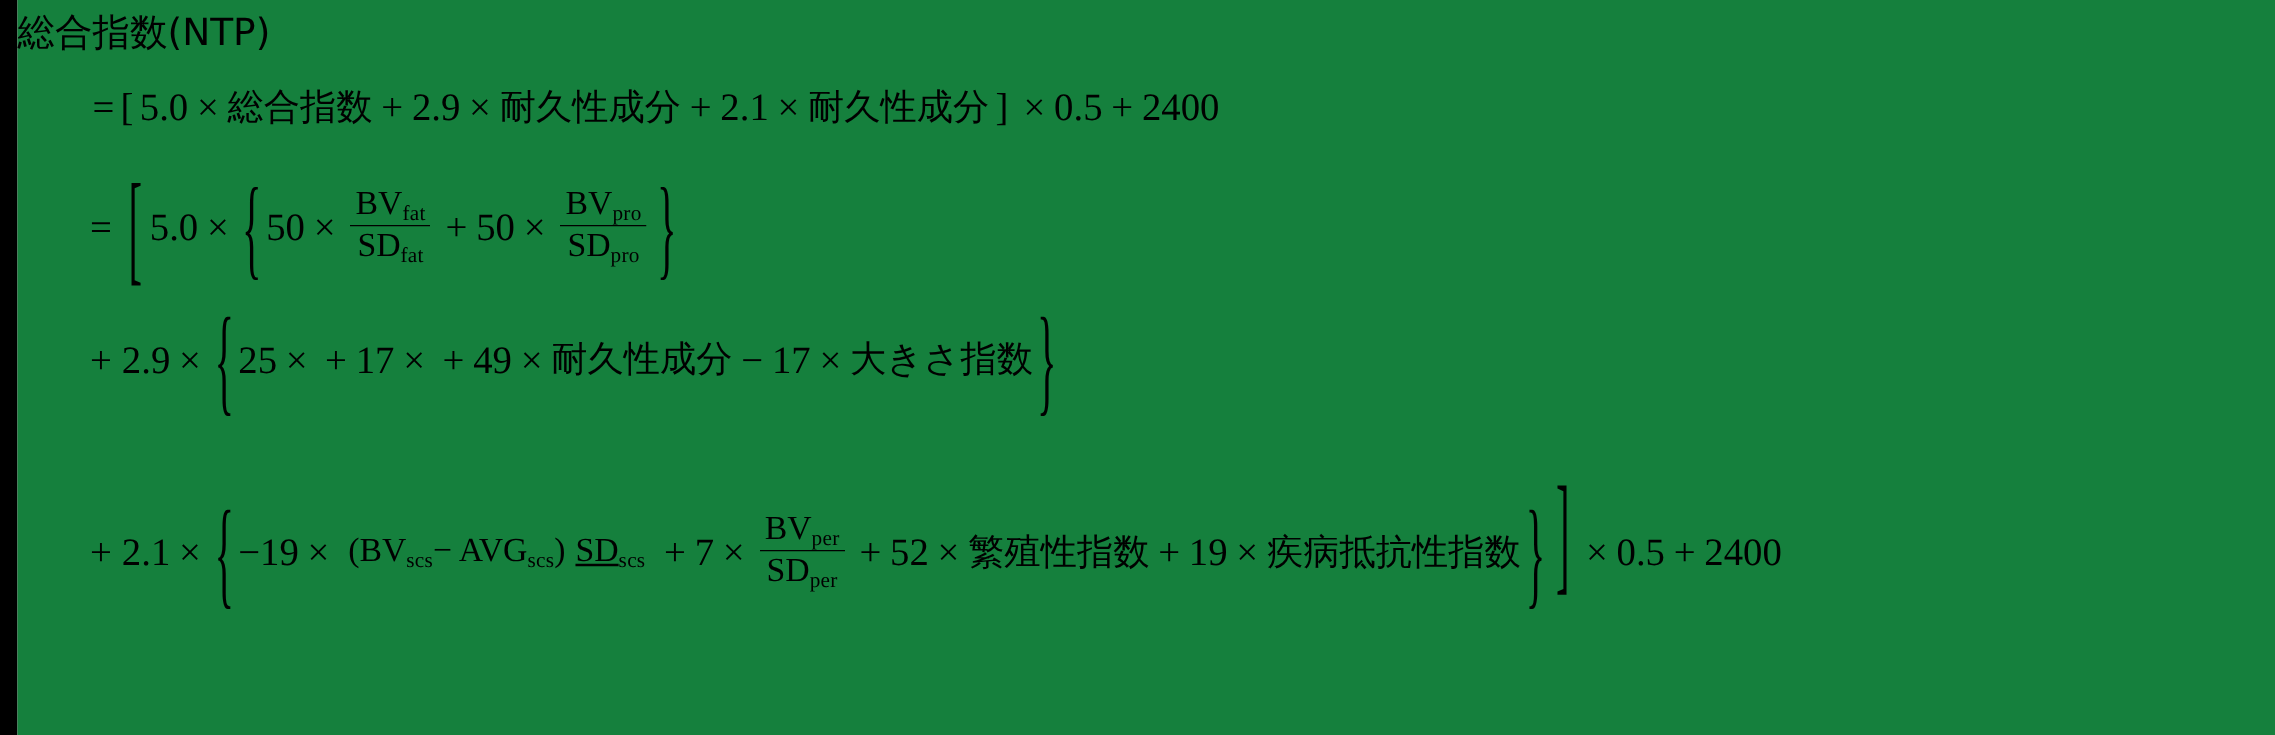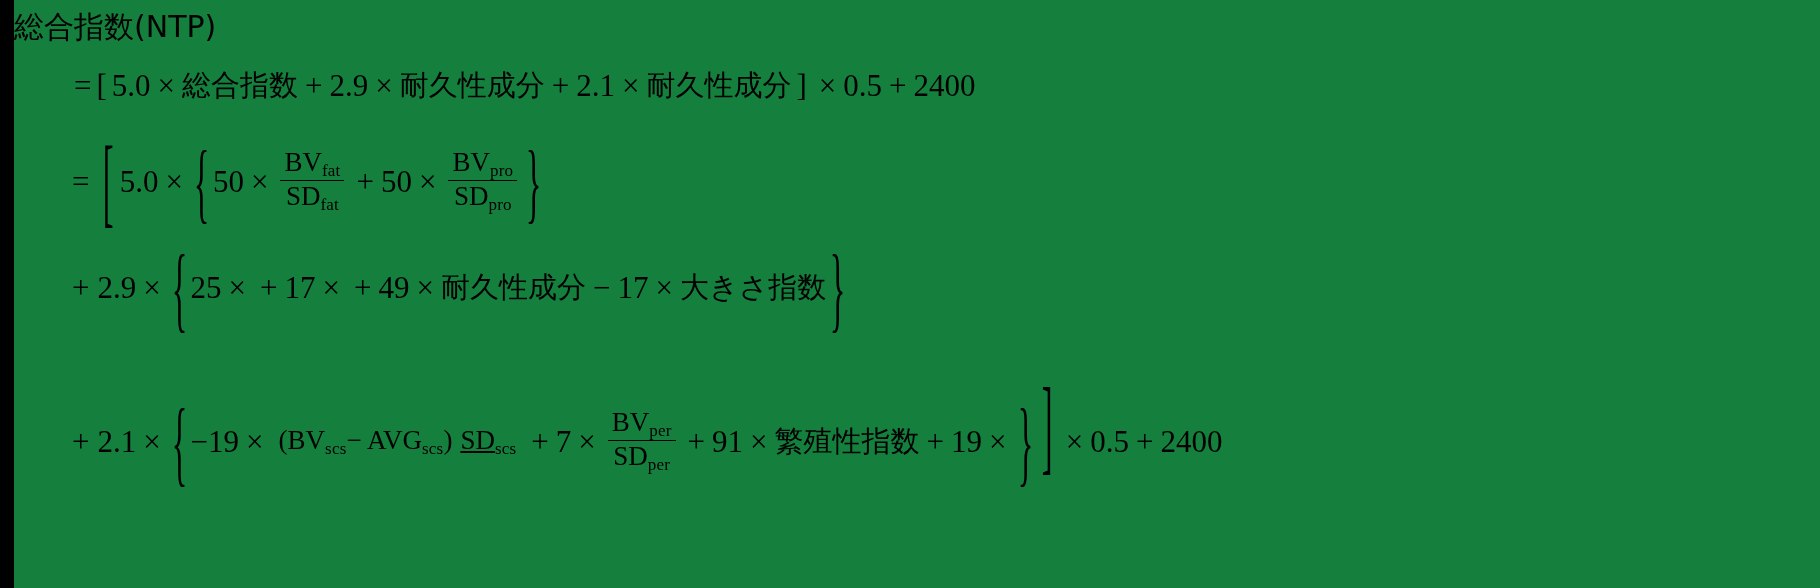--- a/index.html
+++ b/index.html
@@ -210,26 +210,27 @@
       </span>
       <span class="op">+</span>
       <span>7</span>
       <span class="op">×</span>
       <span class="frac">
         <span class="num"><span>BV</span><sub>per</sub></span>
         <span class="bar"></span>
         <span class="den"><span>SD</span><sub>per</sub></span>
       </span>
       <span class="op">+</span>
-      <span>91</span>
+      <span>52</span>
       <span class="op">×</span>
       <span class="jp">繁殖性指数</span>
       <span class="op">+</span>
       <span>19</span>
       <span class="op">×</span>
+      <span class="jp">疾病抵抗性指数</span>
       <span class="big brc-4">}</span>
       <span class="big brk-close">]</span>
       <span class="op">×</span>
       <span>0.5</span>
       <span class="op">+</span>
       <span>2400</span>
     </span>
   </div>
 
 </div>

